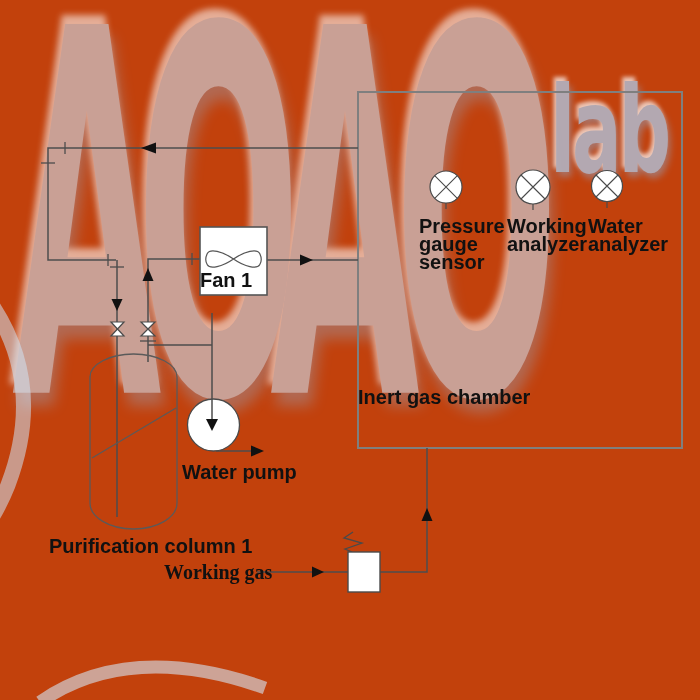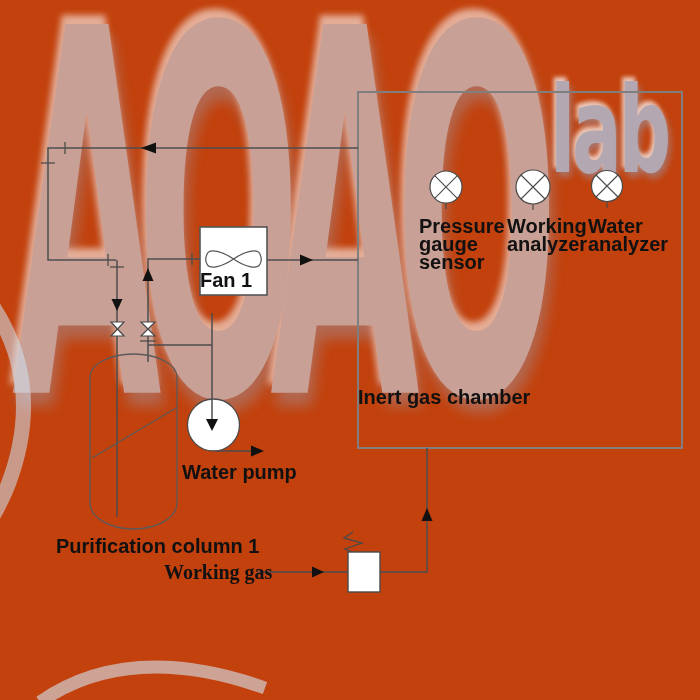--- a/index.html
+++ b/index.html
@@ -133,15 +133,15 @@
   <div class="lbl" style="left:419px;top:217px;">Pressure
 gauge
 sensor</div>
   <div class="lbl" style="left:507px;top:217px;">Working
 analyzer</div>
   <div class="lbl" style="left:588px;top:217px;">Water
 analyzer</div>
   <div class="lbl center" style="left:358px;top:388px;width:352px;">Inert gas chamber</div>
   <div class="lbl center" style="left:200px;top:271px;width:67px;">Fan 1</div>
   <div class="lbl" style="left:182px;top:463px;">Water pump</div>
-  <div class="lbl" style="left:56px;top:537px;">Purification column 1</div>
+  <div class="lbl" style="left:49px;top:537px;">Purification column 1</div>
   <div class="lbl" style="left:164px;top:563px;font-family:Liberation Serif, serif;">Working gas</div>
 </div>
 
 </body></html>

